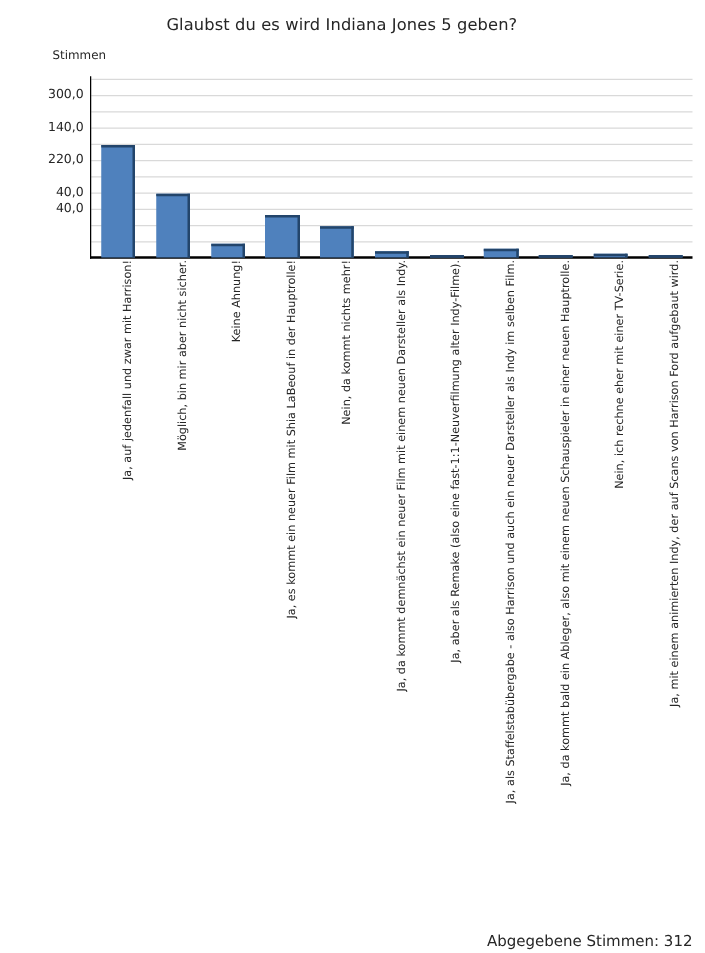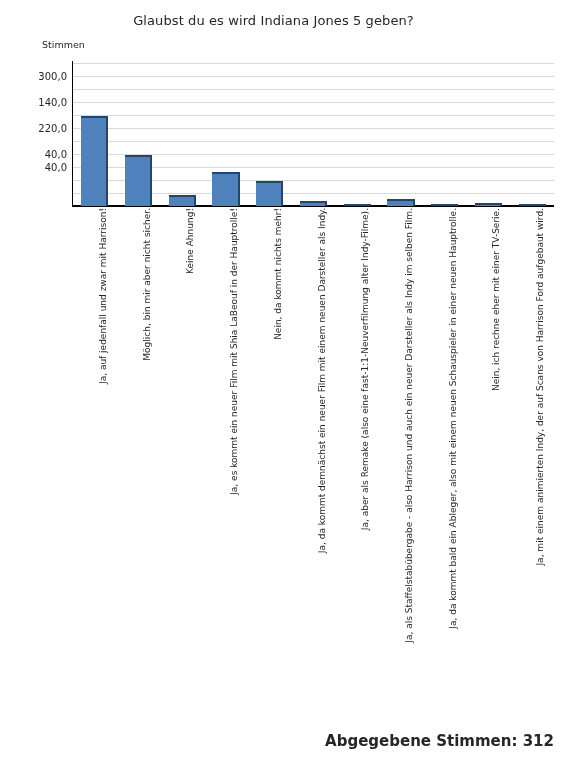--- a/index.html
+++ b/index.html
@@ -134,23 +134,23 @@
     white-space: nowrap;
     transform-origin: left top;
     transform: rotate(-90deg) translateX(-100%);
     line-height: 1;
   }
 
   
   #footer-note {
     position: absolute;
     right: 10px;
-    bottom: 12px;
-    font-size: 15px;
-    font-weight: bold;
+    bottom: 2px;
+    font-size: 12px;
+    font-weight: normal;
     color: #262626;
     white-space: nowrap;
   }
 </style>
 </head>
 <body>
 
 <div id="chart-title">Glaubst du es wird Indiana Jones 5 geben?</div>
 
 <div id="y-axis-title">Stimmen</div>

